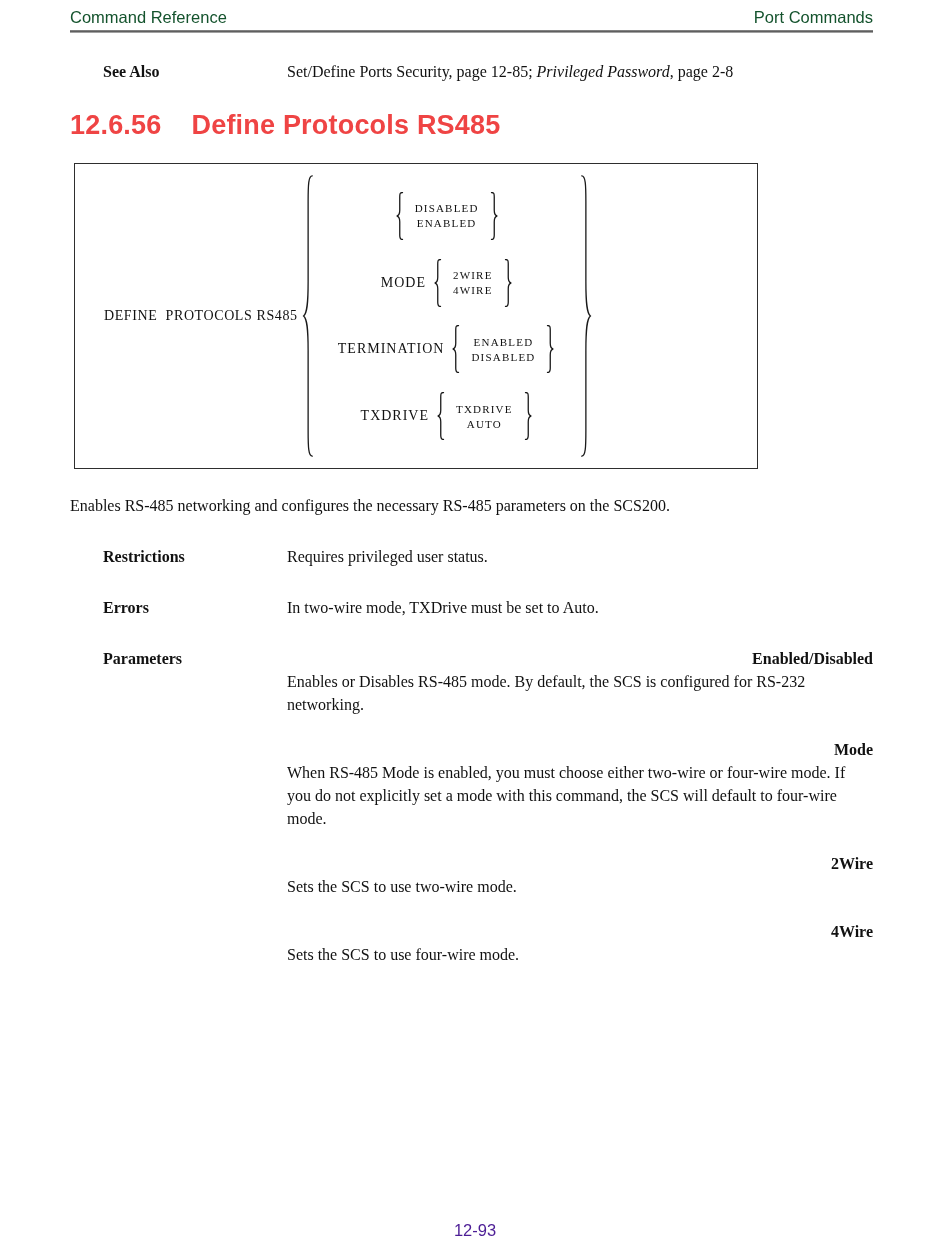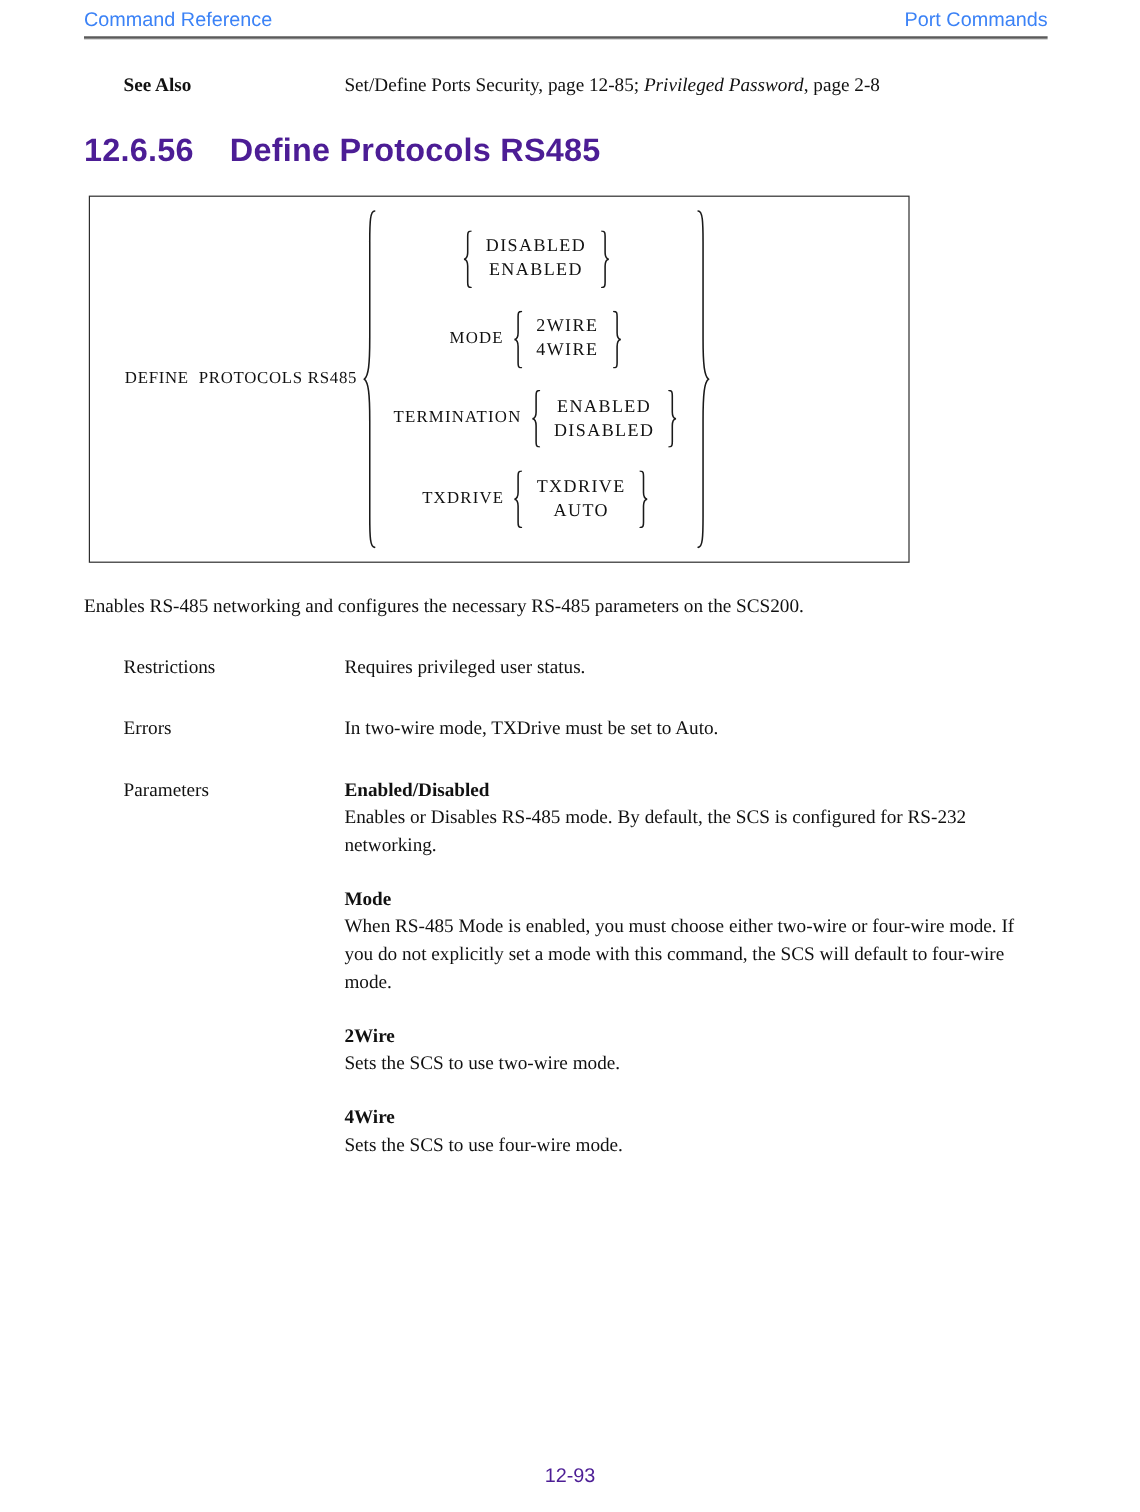--- a/index.html
+++ b/index.html
@@ -11,39 +11,39 @@
     color:#111;
     font-family:"Liberation Serif", serif;
     box-sizing:border-box;
     overflow:hidden;
   }
   
   .hdr{
     display:flex;justify-content:space-between;align-items:flex-start;
     padding:8px 77px 0 70px;
     font-family:"Liberation Sans", sans-serif;
-    font-size:16.5px;color:#3b82f6;
+    font-size:16.5px;color:#14532d;
   }
   .hdr-rule{
     height:3px;margin:3px 77px 0 70px;
     background:linear-gradient(to bottom,#9a9a9a 0%,#555 45%,#c2c2c2 100%);
   }
   
   .see-also{
     display:flex;
     margin:27px 77px 0 103px;
     font-size:16px;line-height:23px;
   }
   .see-also .lbl{font-weight:bold;width:184px;flex:none;}
   .italic{font-style:italic;}
   
   .h1{
     margin:27px 70px 0 70px;
     font-family:"Liberation Sans", sans-serif;
-    font-weight:bold;font-size:27px;color:#4c1d95;
+    font-weight:bold;font-size:27px;color:#ef4444;
     letter-spacing:.2px;
   }
   .h1 .num{margin-right:30px;}
   
   .syntax-box{
     box-sizing:border-box;
     margin:22px 0 0 74px;
     width:684px;height:306px;
     border:1.5px solid #2e2e2e;
     display:flex;align-items:center;
@@ -61,36 +61,36 @@
   .syn-group{
     display:flex;align-items:center;justify-content:center;
     column-gap:7px;
   }
   .syn-label{font-size:14px;letter-spacing:1px;white-space:pre;}
   .syn-label:empty{display:none;}
   .syn-options{
     display:flex;flex-direction:column;align-items:center;
     row-gap:3px;padding:0 3px;
   }
-  .syn-options span{font-size:15px;letter-spacing:1.2px;white-space:pre;}
+  .syn-options span{font-size:11px;letter-spacing:1.2px;white-space:pre;}
   
   .intro{
     margin:25px 77px 0 70px;
     font-size:16px;line-height:23px;
   }
   .row{
     display:flex;
     margin:28px 77px 0 103px;
     font-size:16px;line-height:23px;
   }
-  .row .lbl{font-weight:normal;width:184px;flex:none;}
+  .row .lbl{font-weight:bold;width:184px;flex:none;}
   .row .content{width:586px;}
   .para + .para{margin-top:31px;}
   .pblock + .pblock{margin-top:22px;}
-  .pblock .ptitle{font-weight:bold;}
+  .pblock .ptitle{font-weight:bold;text-align:right;}
   
   .footer{
     position:absolute;left:0;bottom:20px;width:100%;
     text-align:center;
     font-family:"Liberation Sans", sans-serif;
     font-size:16.5px;color:#4c1d95;
   }
 </style>
 </head>
 <body>

